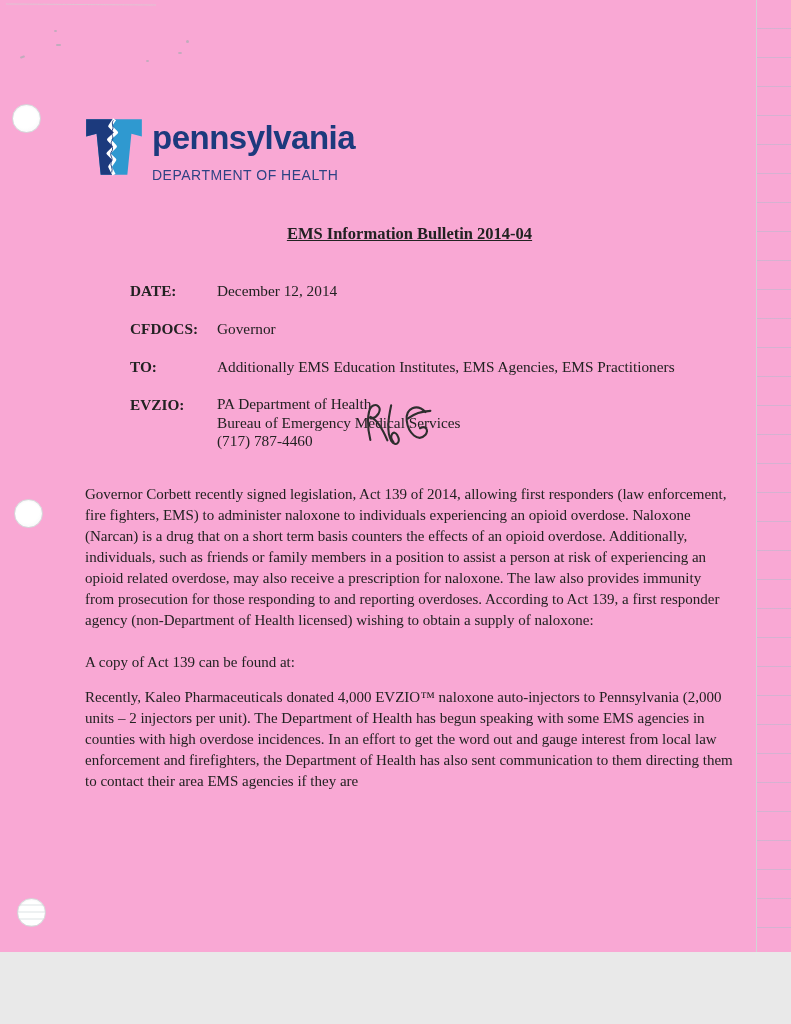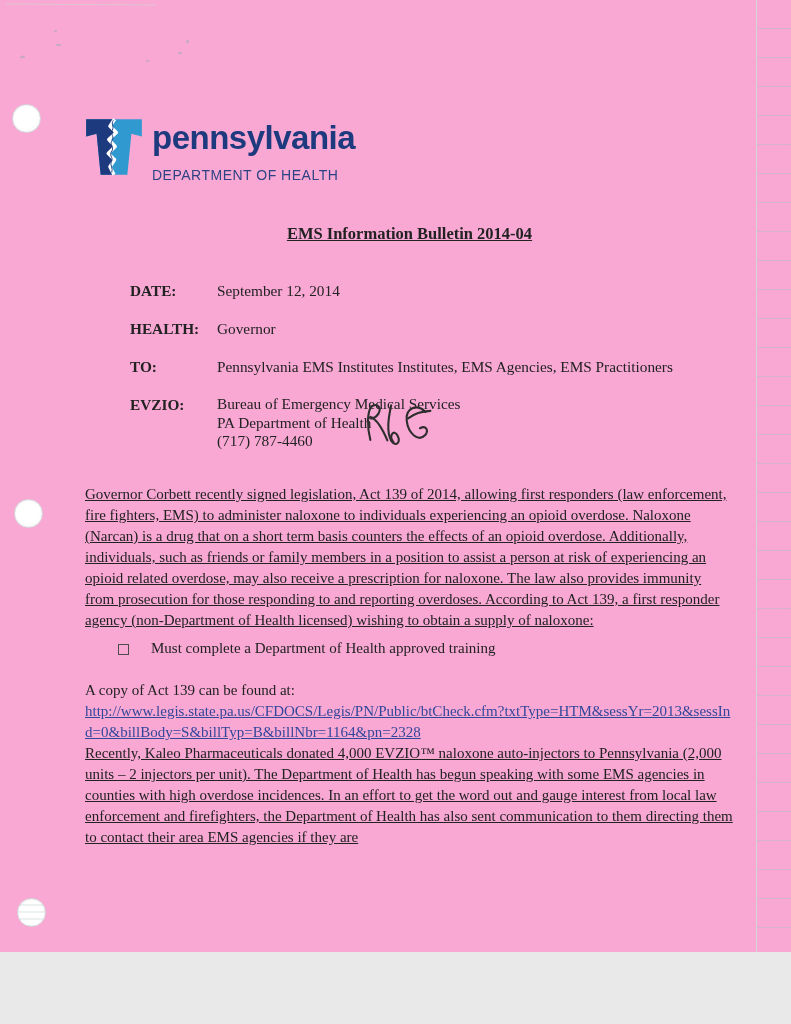--- a/index.html
+++ b/index.html
@@ -27,28 +27,28 @@
   .doc-title{position:absolute;top:224px;left:0;width:100%;text-align:center;
     transform:translateX(14px);font-weight:bold;font-size:16.5px;text-decoration:underline;}
   
   .meta{position:absolute;left:85px;top:281px;font-size:15.3px;margin-left:45px;}
   .meta-row{margin-bottom:18px;line-height:20px;display:flex;}
   .meta-label{font-weight:bold;display:inline-block;width:87px;flex:0 0 87px;}
   .from-lines div{line-height:18.5px;}
   .signature{position:absolute;left:362px;top:399px;transform:rotate(-2deg);}
   
   .body-block{position:absolute;left:85px;top:484px;width:642px;font-size:15px;line-height:21px;}
-  .para{margin:0;text-decoration:underline;}
+  .para{margin:0;}
   .bullets{margin-top:7px;}
   .bullet-row{display:flex;padding-left:33px;}
   .bullet-marker{flex:0 0 9px;width:9px;height:9px;border:1px solid #4c4c4c;margin:6px 22px 0 0;}
   .bullet-row:nth-of-type(2) .bullet-marker{border-top-color:transparent;border-bottom-color:transparent;}
   .act-section{margin-top:21px;}
   .act-link{color:var(--link-blue,#32479b);text-decoration:underline;word-break:break-all;display:block;width:648px;cursor:pointer;}
-  .para2{width:648px;}
+  .para2{margin-top:14px;width:648px;}
 </style>
 </head>
 <body>
 
 <div class="page">
 
   <div class="edge-line-top"></div>
   <div class="speck" style="left:54px;top:30px;width:3px;height:2px;"></div>
   <div class="speck" style="left:56px;top:44px;width:5px;height:2px;border-radius:1px;"></div>
   <div class="speck" style="left:20px;top:56px;width:5px;height:2px;border-radius:1px;transform:rotate(-20deg);"></div>
@@ -72,62 +72,57 @@
       <div class="logo-name">pennsylvania</div>
       <div class="logo-dept">DEPARTMENT OF HEALTH</div>
     </div>
   </div>
 
   <div class="doc-title">EMS Information Bulletin 2014-04</div>
 
   <div class="meta">
     <div class="meta-row">
       <span class="meta-label">DATE:</span>
-      <span class="meta-value">September 12, 2014</span>
+      <span class="meta-value">December 12, 2014</span>
     </div>
     <div class="meta-row">
-      <span class="meta-label">HEALTH:</span>
+      <span class="meta-label">CFDOCS:</span>
       <span class="meta-value">Governor</span>
     </div>
     <div class="meta-row">
       <span class="meta-label">TO:</span>
-      <span class="meta-value">Pennsylvania EMS Institutes Institutes, EMS Agencies, EMS Practitioners</span>
+      <span class="meta-value">Additionally EMS Education Institutes, EMS Agencies, EMS Practitioners</span>
     </div>
     <div class="meta-row">
       <span class="meta-label">EVZIO:</span>
       <span class="from-lines">
+        <div>PA Department of Health</div>
         <div>Bureau of Emergency Medical Services</div>
-        <div>PA Department of Health</div>
         <div>(717) 787-4460</div>
       </span>
     </div>
   </div>
 
   <div class="signature">
     <svg width="72" height="56" viewBox="0 0 72 56">
       <g fill="none" stroke="#2e2e2e" stroke-width="2.1" stroke-linecap="round">
         <path d="M8,40 C5,26 6,12 10,7 C15,3 21,7 17,14 C13,20 7,19 9,17 C14,19 20,28 25,41"></path>
         <path d="M30,6 C27,18 24,32 29,42 C33,48 39,44 35,36 C32,30 26,36 31,43"></path>
         <path d="M64,14 C56,5 44,9 45,22 C46,35 56,44 63,37 C67,32 64,27 58,30"></path>
         <path d="M46,20 C53,15 62,13 69,13"></path>
       </g>
     </svg>
   </div>
 
   <div class="body-block">
     <p class="para">Governor Corbett recently signed legislation, Act 139 of 2014, allowing first responders (law enforcement, fire fighters, EMS) to administer naloxone to individuals experiencing an opioid overdose. Naloxone (Narcan) is a drug that on a short term basis counters the effects of an opioid overdose. Additionally, individuals, such as friends or family members in a position to assist a person at risk of experiencing an opioid related overdose, may also receive a prescription for naloxone. The law also provides immunity from prosecution for those responding to and reporting overdoses. According to Act 139, a first responder agency (non-Department of Health licensed) wishing to obtain a supply of naloxone:</p>
 
     <div class="bullets">
-      <div class="bullet-row">
-        <span class="bullet-marker"></span>
-        <span>Must complete a Department of Health approved training</span>
-      </div>
     </div>
 
     <div class="act-section">
       <div>A copy of Act 139 can be found at:</div>
-      <a class="act-link">http://www.legis.state.pa.us/CFDOCS/Legis/PN/Public/btCheck.cfm?txtType=HTM&amp;sessYr=2013&amp;sessInd=0&amp;billBody=S&amp;billTyp=B&amp;billNbr=1164&amp;pn=2328</a>
     </div>
 
     <p class="para para2">Recently, Kaleo Pharmaceuticals donated 4,000 EVZIO™ naloxone auto-injectors to Pennsylvania (2,000 units – 2 injectors per unit). The Department of Health has begun speaking with some EMS agencies in counties with high overdose incidences. In an effort to get the word out and gauge interest from local law enforcement and firefighters, the Department of Health has also sent communication to them directing them to contact their area EMS agencies if they are</p>
   </div>
 
 </div>
 
 </body></html>

